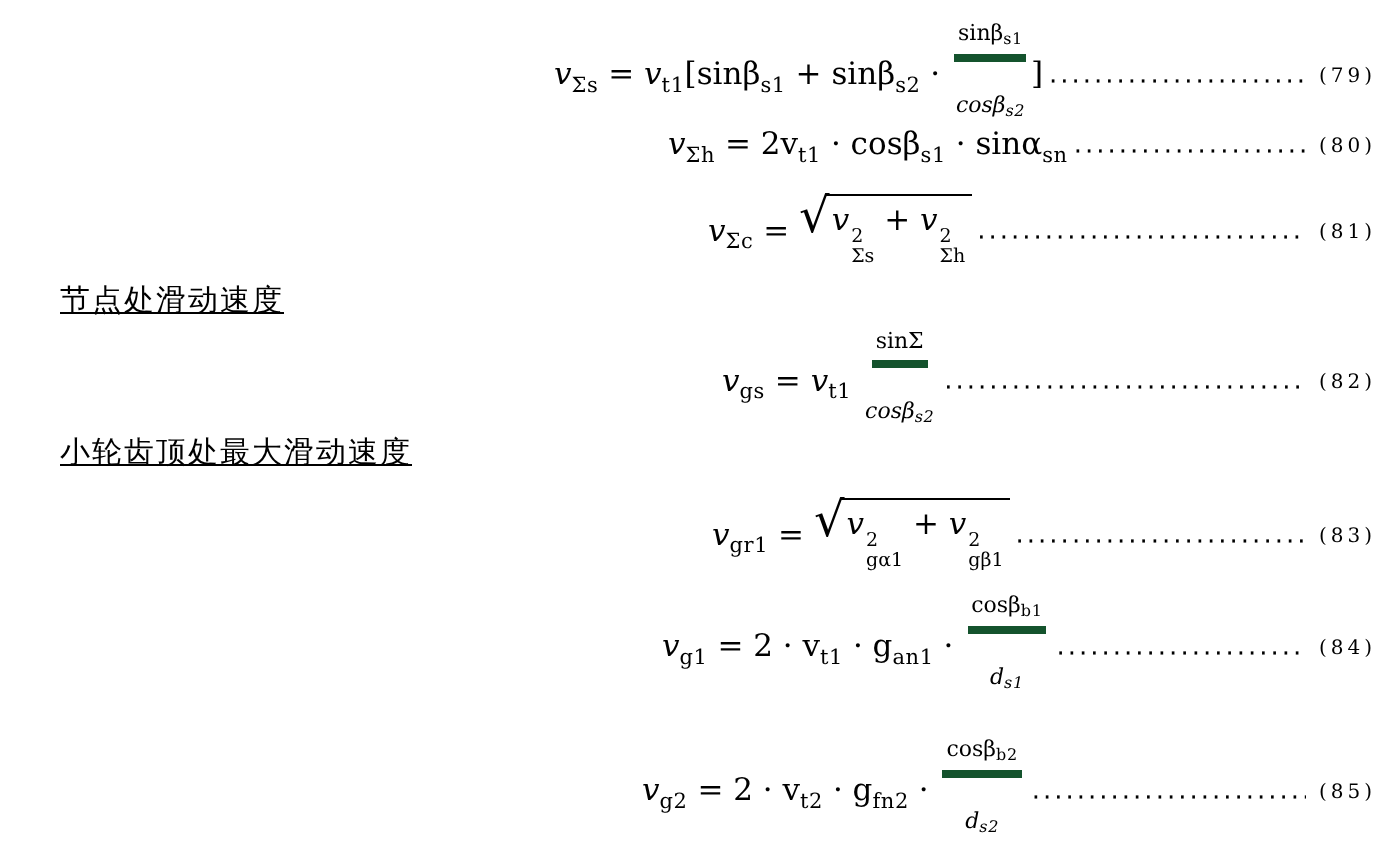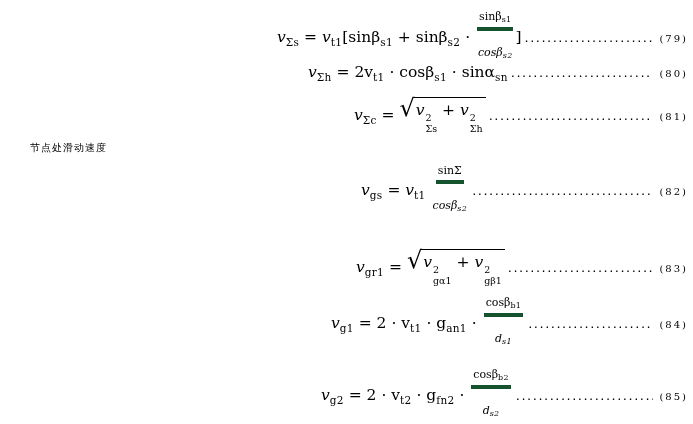--- a/index.html
+++ b/index.html
@@ -4,28 +4,28 @@
 <style>
   html,body { margin:0; padding:0; background:#e8e8e8; }
   .page {
     position:relative; width:693px; height:424px; margin:0;
     background:#ffffff; color:#000; overflow:hidden;
     font-family:"DejaVu Serif", serif;
   }
   .zh-label {
     position:absolute; left:30px;
     font-family:"DejaVu Sans", "Liberation Sans", sans-serif;
-    font-size:10px; letter-spacing:1px; white-space:nowrap;
+    font-size:15px; letter-spacing:1px; white-space:nowrap;text-decoration:underline;
   }
   .zh-label.l1 { top:141px; }
   .zh-label.l2 { top:217px; }
 
   .eq-row { position:absolute; right:5px; display:flex; align-items:center; }
   .eq-79 { left:277px; top:20px;  height:36px; }
-  .eq-80 { left:308px; top:62px;  height:22px; }
+  .eq-80 { left:334px; top:62px;  height:22px; }
   .eq-81 { left:354px; top:100px; height:32px; }
   .eq-82 { left:361px; top:173px; height:36px; }
   .eq-83 { left:356px; top:252px; height:32px;justify-content:center; }
   .eq-84 { left:331px; top:306px; height:36px; }
   .eq-85 { left:321px; top:378px; height:36px; }
 
   .formula { font-size:15.5px; white-space:pre; flex:0 0 auto; }
   .math-text { white-space:pre; }
   .math-var { font-style:italic; }
   .math-sub {
@@ -57,20 +57,21 @@
     flex:0 0 auto; font-size:10px; white-space:nowrap;
     letter-spacing:2px; padding-left:3px;
   }
 </style>
 </head>
 <body>
 
 <div class="page">
 
   <div class="zh-label l1">节点处滑动速度</div>
+  <div class="zh-label l2">小轮齿顶处最大滑动速度</div>
 
   <div class="eq-row eq-79">
     <span class="formula"><span class="math-var">v</span><span class="math-sub">Σs</span><span class="math-text"> = </span><span class="math-var">v</span><span class="math-sub">t1</span><span class="math-text">[sinβ</span><span class="math-sub">s1</span><span class="math-text"> + sinβ</span><span class="math-sub">s2</span><span class="math-text"> · </span><span class="math-frac"><span class="frac-num"><span class="math-text">sinβ</span><span class="math-sub">s1</span></span><span class="frac-den"><span class="math-text">cosβ</span><span class="math-sub">s2</span></span></span><span class="math-text">]</span></span>
     <span class="dots">······································································</span>
     <span class="eqnum">(79)</span>
   </div>
 
   <div class="eq-row eq-80">
     <span class="formula"><span class="math-var">v</span><span class="math-sub">Σh</span><span class="math-text"> = 2v</span><span class="math-sub">t1</span><span class="math-text"> · cosβ</span><span class="math-sub">s1</span><span class="math-text"> · sinα</span><span class="math-sub">sn</span></span>
     <span class="dots">······································································</span>

